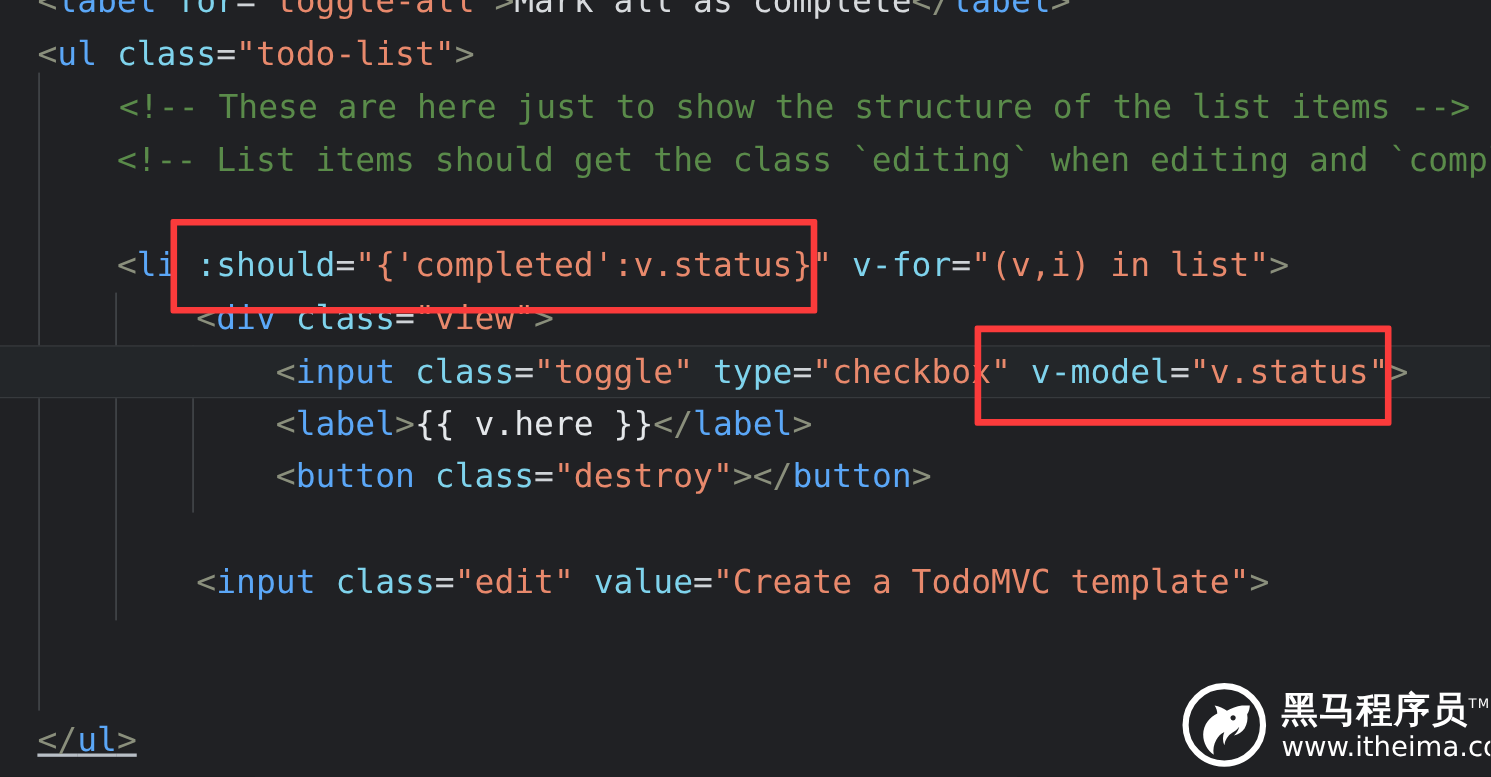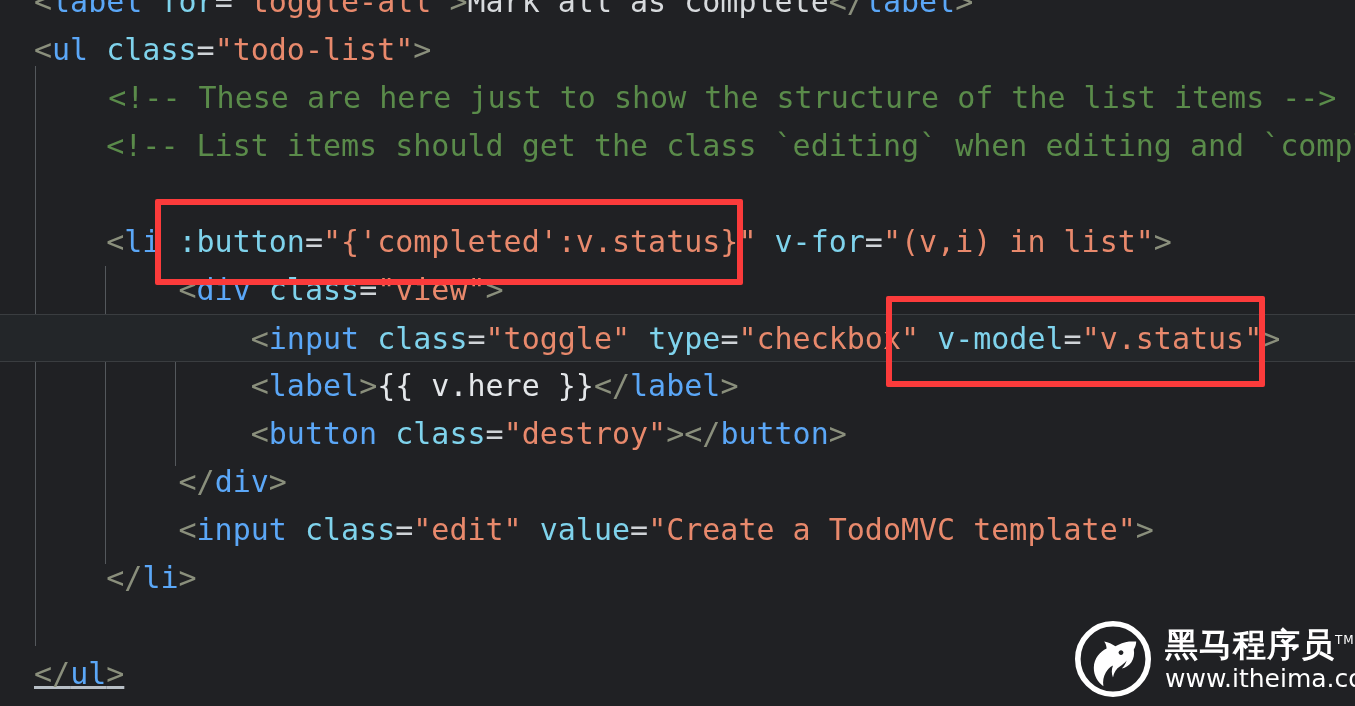--- a/index.html
+++ b/index.html
@@ -128,35 +128,33 @@
     <div class="line" style="top:-22px;"><span class="pun">&lt;</span><span class="tag">label</span> <span class="attr">for</span><span class="eqq">=</span><span class="str">"toggle-all"</span><span class="pun">&gt;</span><span class="txt">Mark all as complete</span><span class="pun">&lt;/</span><span class="tag">label</span><span class="pun">&gt;</span></div>
 
     <div class="line" style="top:26px;"><span class="pun">&lt;</span><span class="tag">ul</span> <span class="attr">class</span><span class="eqq">=</span><span class="str">"todo-list"</span><span class="pun">&gt;</span></div>
 
     <div class="line" style="top:74px;padding-left:36px;">    <span class="cmt">&lt;!-- These are here just to show the structure of the list items --&gt;</span></div>
 
     <div class="line" style="top:122px;">    <span class="cmt">&lt;!-- List items should get the class `editing` when editing and `comple</span></div>
 
     <div class="line" style="top:170px;"></div>
 
-    <div class="line" style="top:218px;">    <span class="pun">&lt;</span><span class="tag">li</span> <span class="attr">:button</span><span class="eqq">=</span><span class="str">"{'completed':v.status}"</span> <span class="attr">v-for</span><span class="eqq">=</span><span class="str">"(v,i) in list"</span><span class="pun">&gt;</span></div>
+    <div class="line" style="top:218px;">    <span class="pun">&lt;</span><span class="tag">li</span> <span class="attr">:should</span><span class="eqq">=</span><span class="str">"{'completed':v.status}"</span> <span class="attr">v-for</span><span class="eqq">=</span><span class="str">"(v,i) in list"</span><span class="pun">&gt;</span></div>
 
     <div class="line" style="top:266px;">        <span class="pun">&lt;</span><span class="tag">div</span> <span class="attr">class</span><span class="eqq">=</span><span class="str">"view"</span><span class="pun">&gt;</span></div>
 
     <div class="line current" style="top:314px;">            <span class="pun">&lt;</span><span class="tag">input</span> <span class="attr">class</span><span class="eqq">=</span><span class="str">"toggle"</span> <span class="attr">type</span><span class="eqq">=</span><span class="str">"checkbox"</span> <span class="attr">v-model</span><span class="eqq">=</span><span class="str">"v.status"</span><span class="pun">&gt;</span></div>
 
     <div class="line" style="top:362px;">            <span class="pun">&lt;</span><span class="tag">label</span><span class="pun">&gt;</span><span class="mus">{{ v.here }}</span><span class="pun">&lt;/</span><span class="tag">label</span><span class="pun">&gt;</span></div>
 
     <div class="line" style="top:410px;">            <span class="pun">&lt;</span><span class="tag">button</span> <span class="attr">class</span><span class="eqq">=</span><span class="str">"destroy"</span><span class="pun">&gt;&lt;/</span><span class="tag">button</span><span class="pun">&gt;</span></div>
 
-    <div class="line" style="top:458px;">        <span class="pun">&lt;/</span><span class="tag">div</span><span class="pun">&gt;</span></div>
 
     <div class="line" style="top:506px;">        <span class="pun">&lt;</span><span class="tag">input</span> <span class="attr">class</span><span class="eqq">=</span><span class="str">"edit"</span> <span class="attr">value</span><span class="eqq">=</span><span class="str">"Create a TodoMVC template"</span><span class="pun">&gt;</span></div>
 
-    <div class="line" style="top:554px;">    <span class="pun">&lt;/</span><span class="tag">li</span><span class="pun">&gt;</span></div>
 
     <div class="line" style="top:602px;"></div>
 
     <div class="line" style="top:650px;text-decoration:underline;"><span class="pun">&lt;/</span><span class="tag">ul</span><span class="pun">&gt;</span></div>
 
   </div>
 
   <div class="redbox" style="left:155px; top:199px; width:588px; height:86px;"></div>
   <div class="redbox" style="left:886px; top:296px; width:379px; height:91px;"></div>
 

